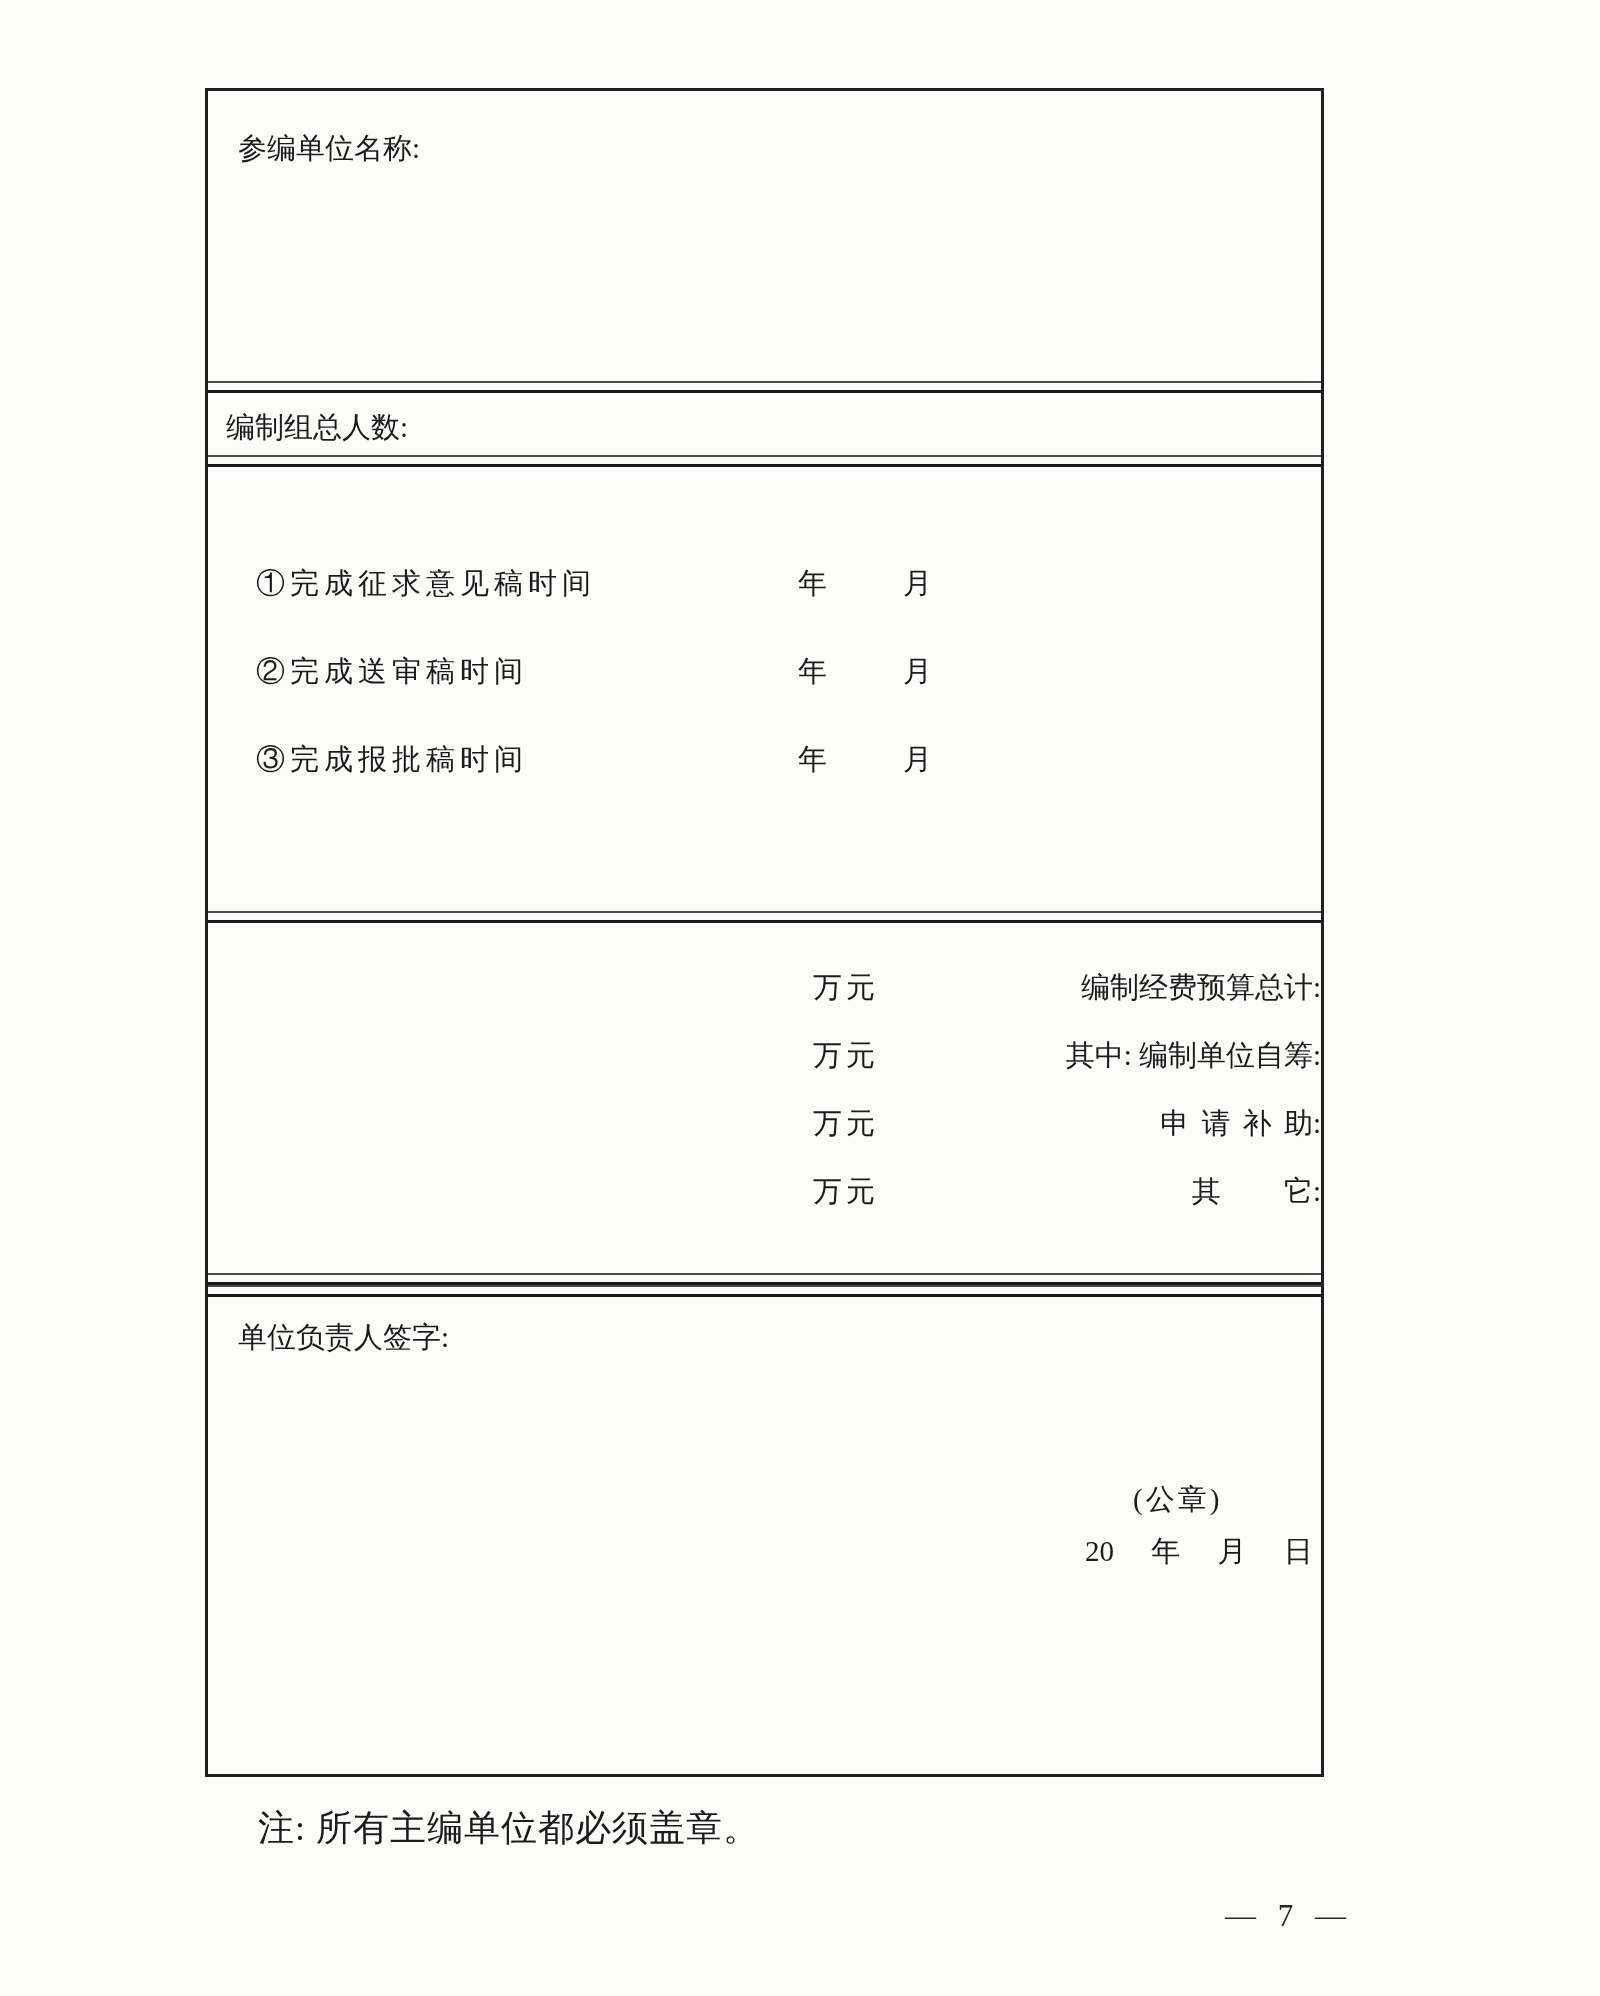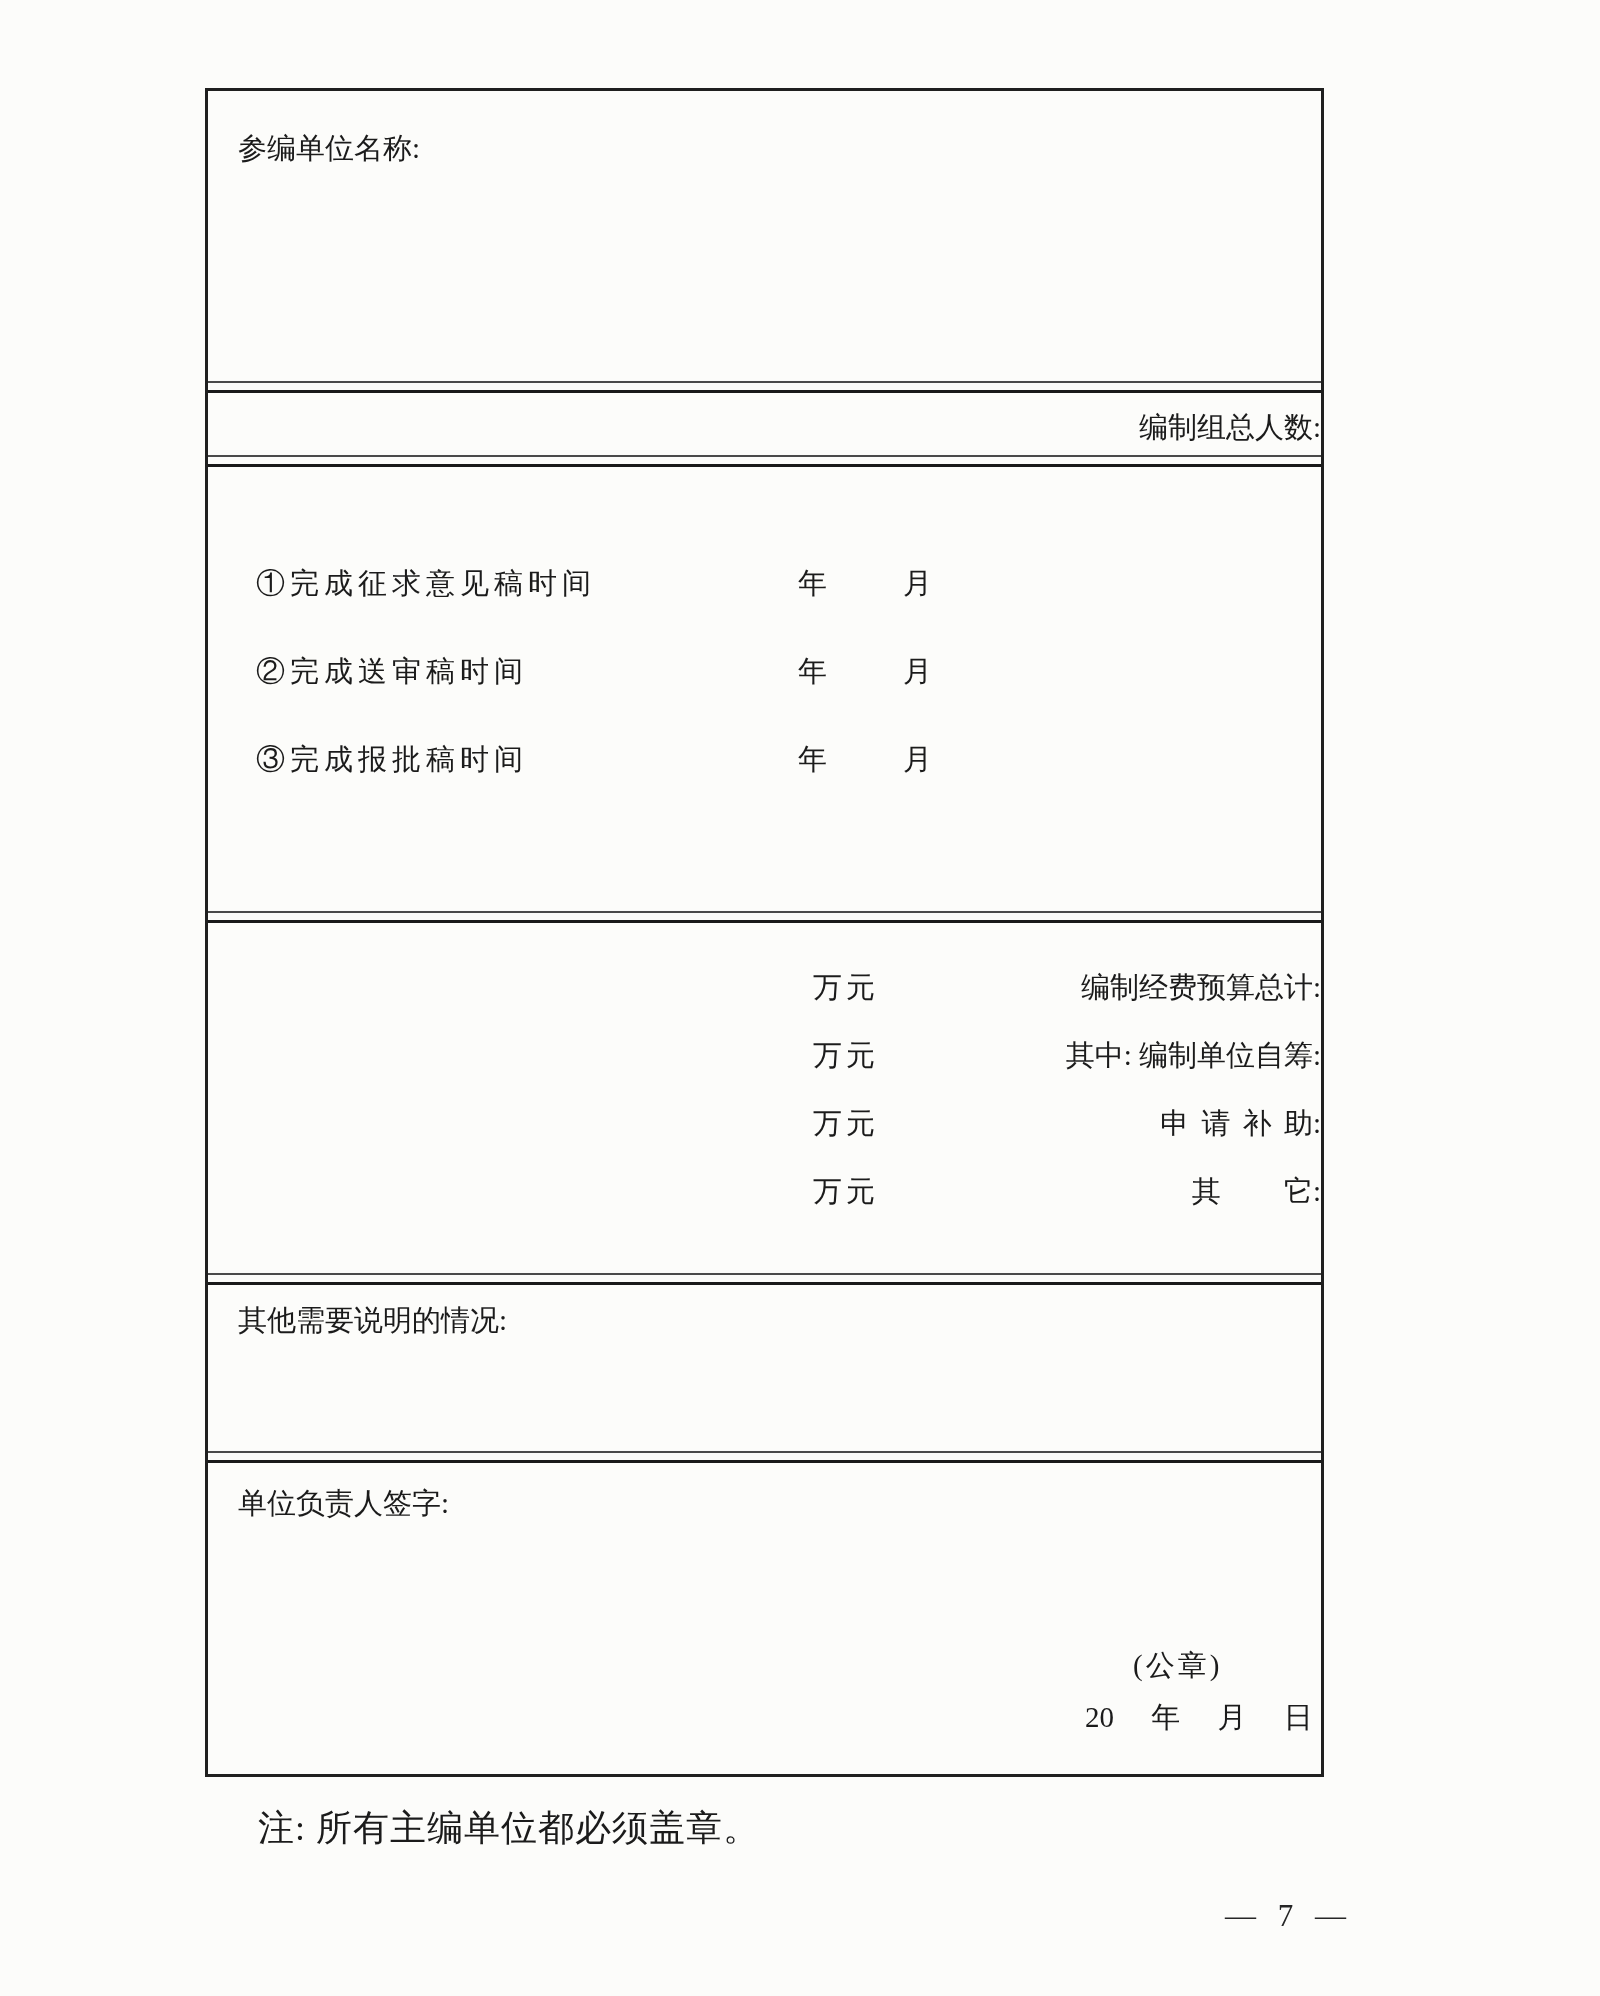--- a/index.html
+++ b/index.html
@@ -34,21 +34,21 @@
     font-size: 29px;
     line-height: 30px;
   }
   .sep {
     box-sizing: border-box;
     height: 12px;
     border-top: 2px solid #4a4a4a;
     border-bottom: 3px solid #191919;
   }
   .row-participating { height: 290px; padding: 42px 0 0 30px; }
-  .row-teamsize     { height: 62px;  padding: 19px 0 0 18px; text-align: right; }
+  .row-teamsize     { height: 62px;  padding: 19px 0 0 18px; }
   .row-progress     { height: 444px; padding: 33px 0 0 0; }
   .row-budget       { height: 350px; padding: 49px 0 0 0; text-align: right; }
   .row-othernotes   { height: 166px; padding: 20px 0 0 30px; }
   .row-signature    { flex: 1; padding: 25px 0 0 30px; }
 
   .progress-heading { padding-left: 28px; }
   .sched-line {
     position: relative;
     height: 30px;
     padding-left: 48px;
@@ -163,23 +163,20 @@
         <span class="unit">万元</span>
       </div>
       <div class="budget-line bl-3">
         <span>其 它:</span>
         <span class="unit">万元</span>
       </div>
     </div>
 
     <div class="sep"></div>
 
-    <div class="row row-othernotes">
-      <span>其他需要说明的情况:</span>
-    </div>
 
     <div class="sep"></div>
 
     <div class="row row-signature">
       <span>单位负责人签字:</span>
       <span class="seal-label">(公章)</span>
       <span class="date-line">20 年 月 日</span>
     </div>
 
   </div>

